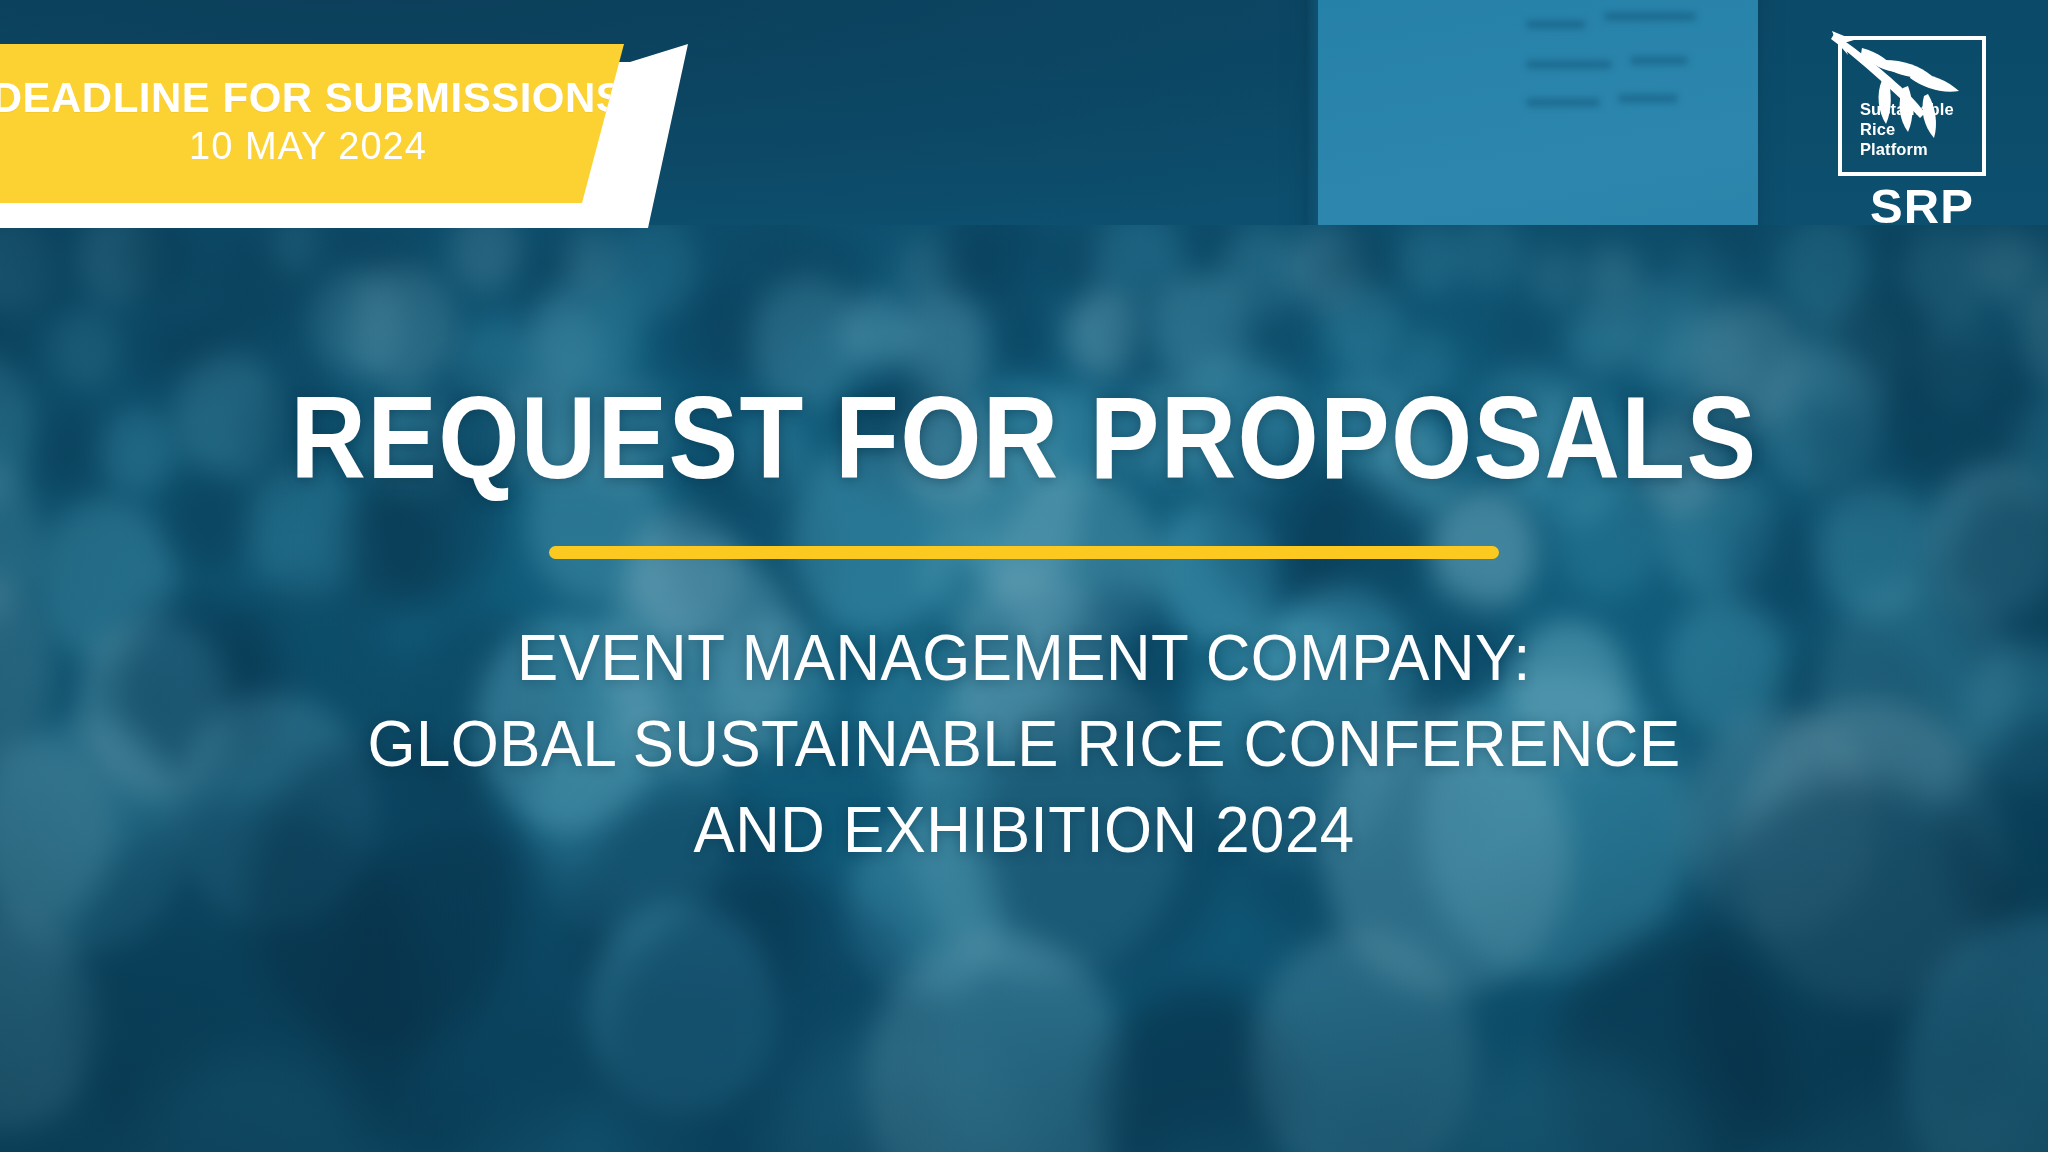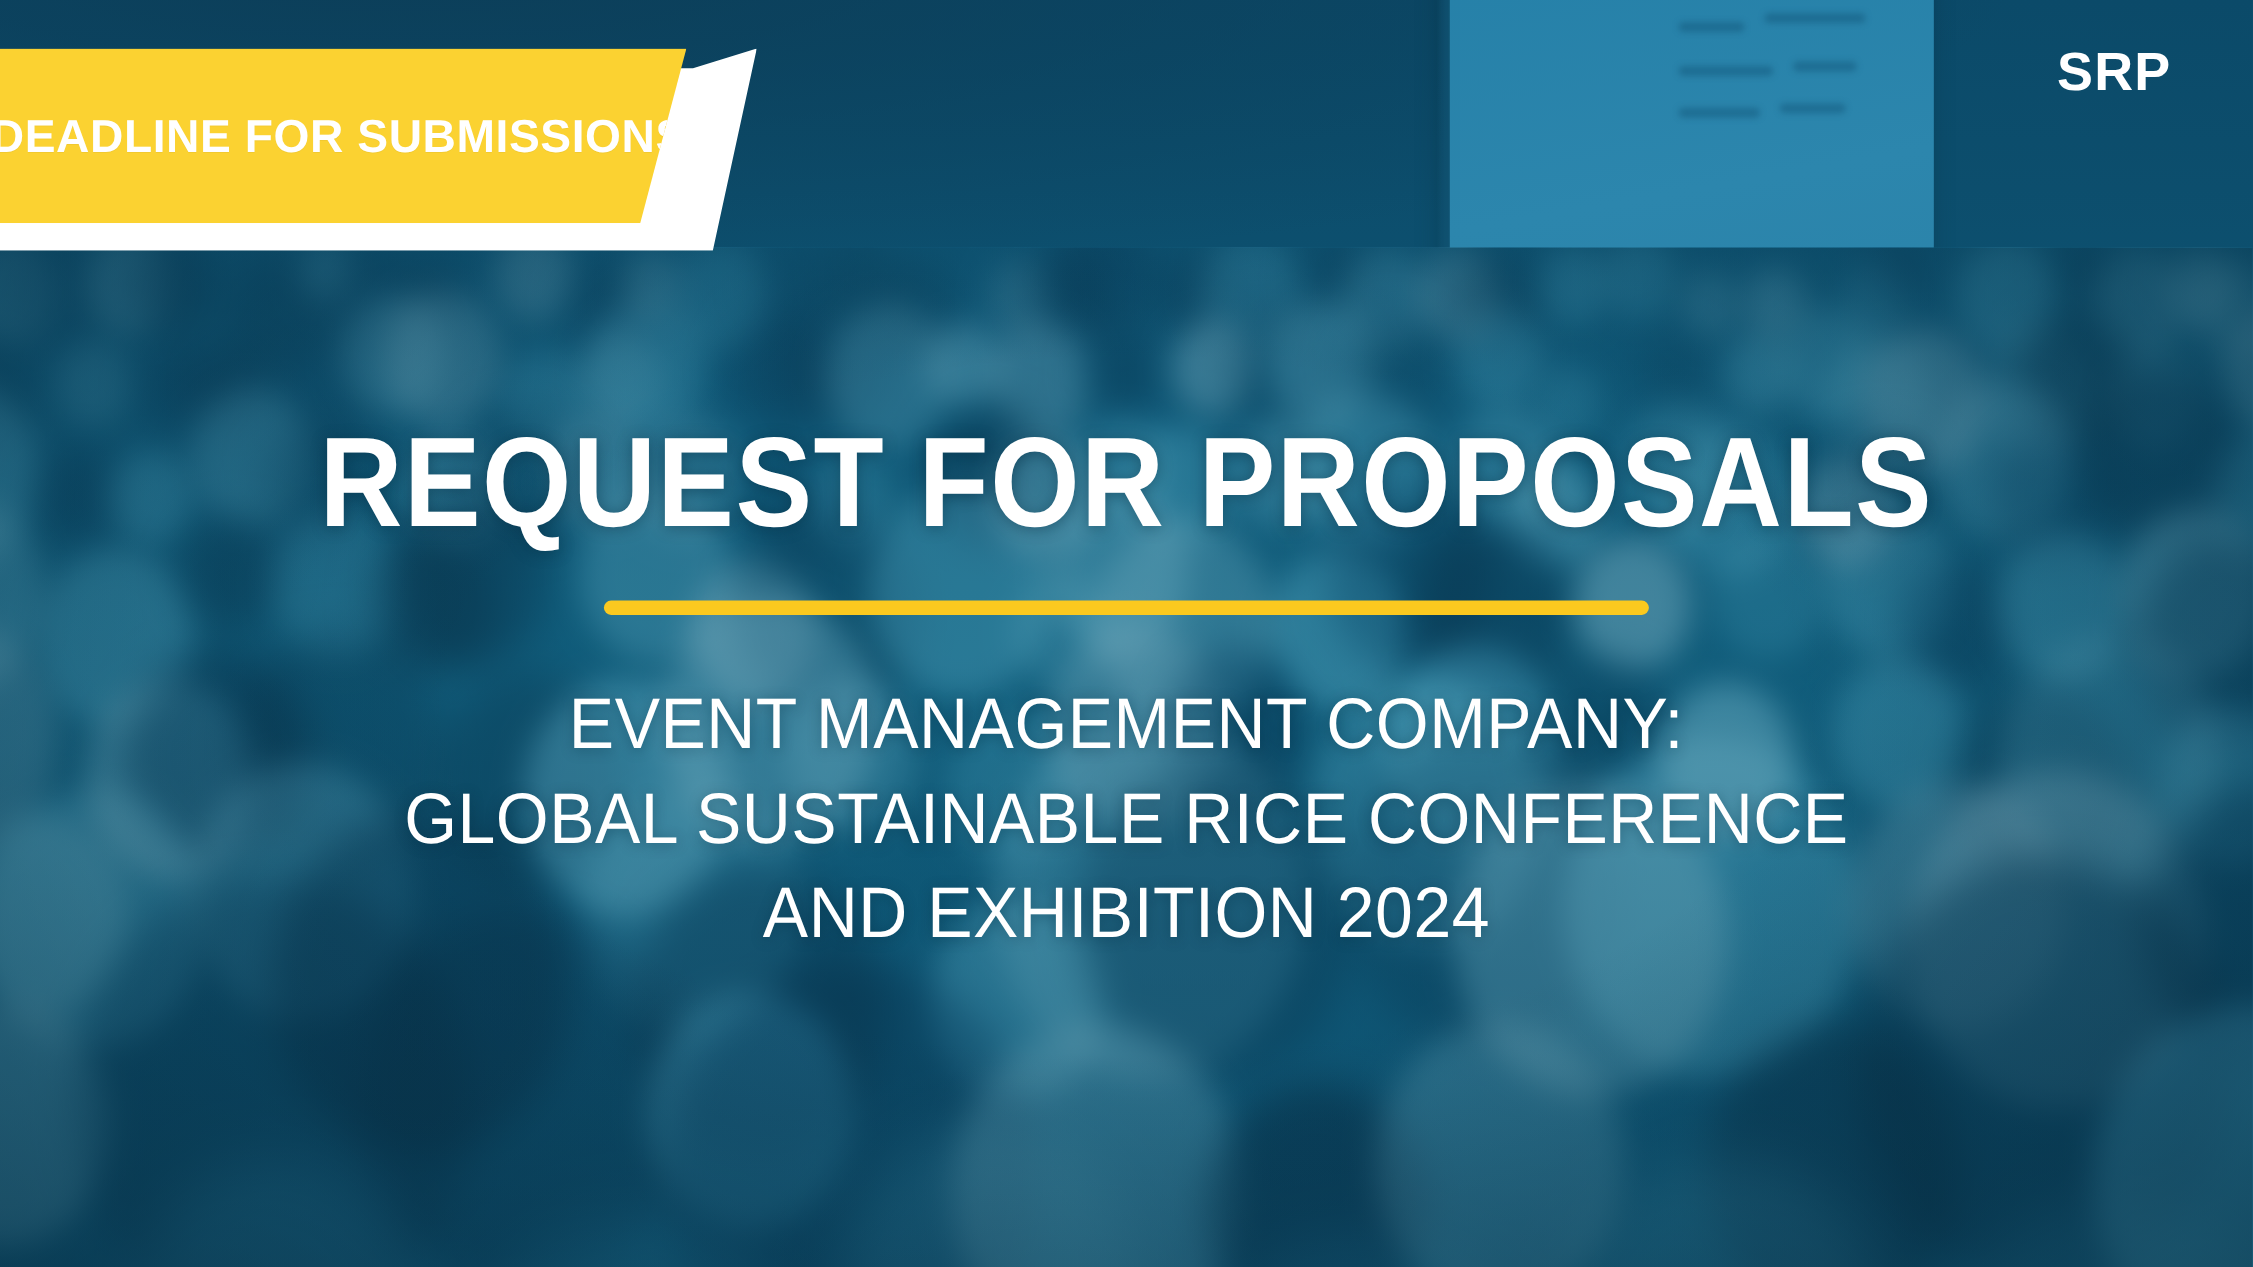--- a/index.html
+++ b/index.html
@@ -416,24 +416,48 @@
         <div class="blob" style="left:1760px;top:870px;width:330px;height:300px;background:#3a8fb0;opacity:.40;filter:blur(26px)"></div>
       </div>
     <div class="crowd-tint"></div>
     <div class="crowd-vignette"></div>
   </div>
 
   <div class="deadline-wrap">
     <div class="deadline-white"></div>
     <div class="deadline-yellow">
       <div class="deadline-line1">DEADLINE FOR SUBMISSIONS</div>
+      <div class="deadline-line2">10 MAY 2024</div>
     </div>
   </div>
 
   <div class="logo">
+    <div class="logo-box">
+      <svg class="logo-stalk" viewBox="0 0 150 112">
+        <g fill="#ffffff">
+
+          <path d="M6 6 C 22 16, 48 36, 72 58 C 84 69, 92 78, 97 85 L 92 90 C 85 82, 74 72, 62 61 C 40 41, 18 22, 3 11 Z"></path>
+
+          <path d="M4 3 L 26 12 L 16 15 L 20 27 L 8 13 Z"></path>
+
+          <path d="M34 20 C 50 24, 62 33, 70 44 C 58 44, 44 37, 33 26 Z"></path>
+          <path d="M56 32 C 76 32, 92 38, 104 48 C 88 52, 70 48, 55 38 Z"></path>
+          <path d="M84 44 C 104 46, 120 53, 131 63 C 114 66, 96 60, 82 50 Z"></path>
+
+          <path d="M60 50 C 64 66, 64 82, 58 96 C 50 84, 48 66, 54 52 Z"></path>
+          <path d="M80 58 C 86 74, 86 90, 80 104 C 71 92, 69 74, 75 60 Z"></path>
+          <path d="M100 66 C 108 80, 110 96, 106 110 C 96 99, 92 82, 96 68 Z"></path>
+        </g>
+      </svg>
+      <div class="logo-words">
+        <div>Sustainable</div>
+        <div>Rice</div>
+        <div>Platform</div>
+      </div>
+    </div>
     <div class="logo-srp">SRP</div>
   </div>
 
   <div class="content">
     <div class="rfp-title">REQUEST FOR PROPOSALS</div>
     <div class="divider"></div>
     <div class="subtitle">
       <div>EVENT MANAGEMENT COMPANY:</div>
       <div>GLOBAL SUSTAINABLE RICE CONFERENCE</div>
       <div>AND EXHIBITION 2024</div>

